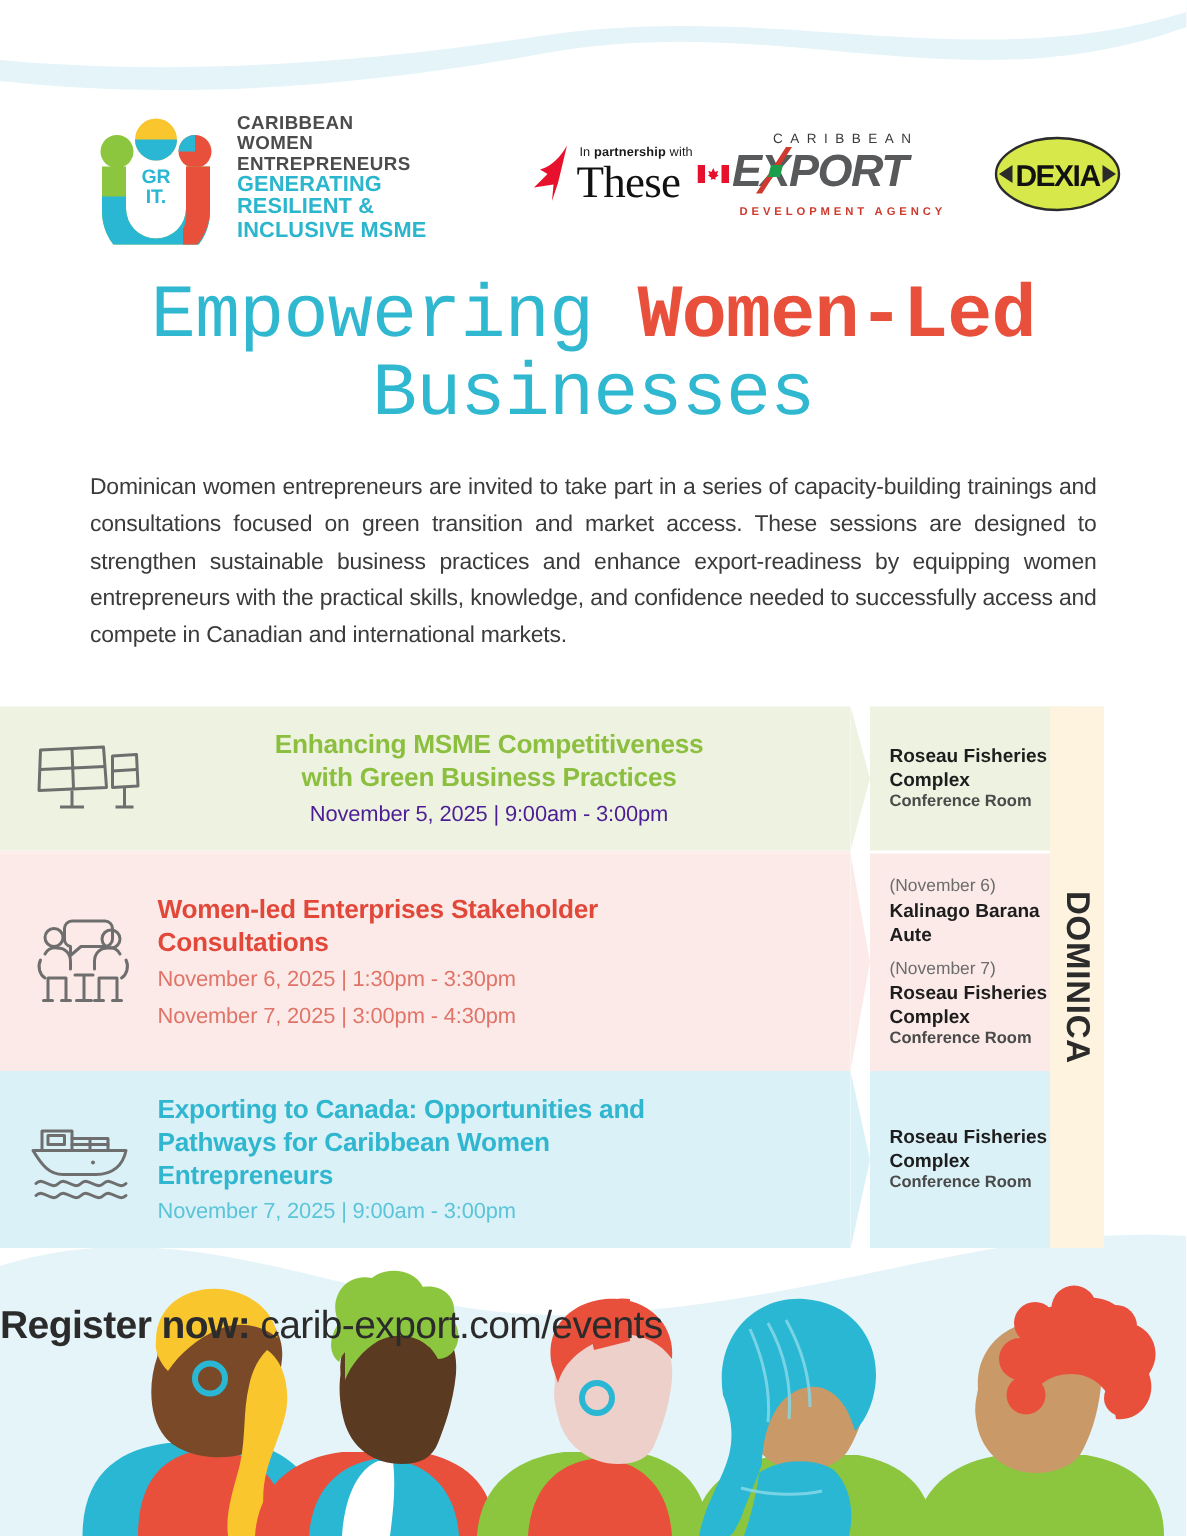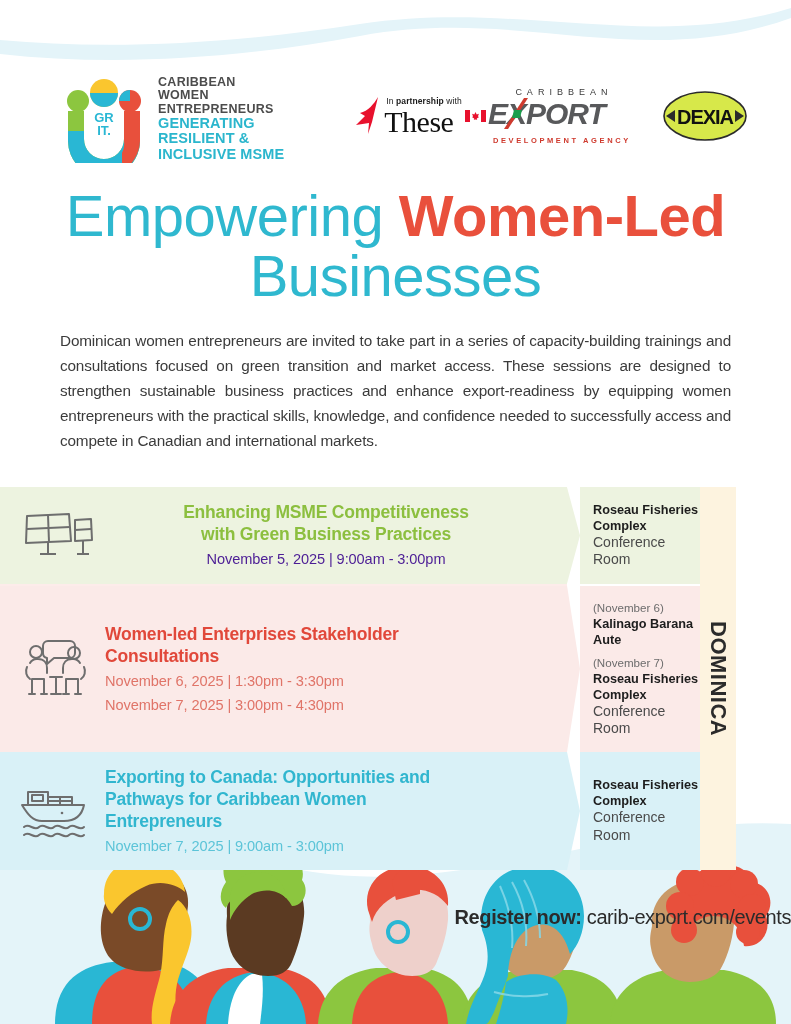--- a/index.html
+++ b/index.html
@@ -82,22 +82,22 @@
   .dexia{ width:86px; height:52px; }
 
   
   .hero{
     position:relative; z-index:3;
     text-align:center;
     padding:0 48px;
     margin-top:14px;
   }
   .hero h1{
-    font-size:58px; font-weight:300; line-height:1.03;
-    color:#2fb8cf; letter-spacing:-.5px;
+    font-size:50px; font-weight:300; line-height:1.03;
+    color:#2fb8cf; letter-spacing:-.5px;font-family:Liberation Mono, monospace;
   }
   .hero h1 .accent{ color:#e9503c; font-weight:700; }
 
   
   .intro{
     position:relative; z-index:3;
     margin:24px 60px 0 60px;
     font-size:15.3px; line-height:1.62;
     color:#3b3b3b; text-align:justify;
     letter-spacing:-.15px;
@@ -153,21 +153,21 @@
     display:flex; flex-direction:column; justify-content:center;
   }
   .venue-block + .venue-block{ margin-top:7px; }
   .v-date{
     font-size:11.6px; color:#6c6c6c; line-height:1.3; margin-bottom:1px;
   }
   .v-name{
     font-size:12.7px; font-weight:700; color:#1d1d1d; line-height:1.26;
   }
   .v-room{
-    font-size:14px; font-weight:400; color:#4a4a4a; line-height:1.26;
+    font-size:11px; font-weight:700; color:#4a4a4a; line-height:1.26;
   }
 
   
   .row-green .left{ background:#edf3e0;text-align:center; }
   .row-green .venue{ background:#edf3e0; }
   .row-green .s-title{ color:#8cbf3f; }
   .row-green .s-date{ color:#4c1d95; }
 
   .row-red .left{ background:#fbeae8; }
   .row-red .venue{ background:#fbeae8; }
@@ -192,23 +192,23 @@
     font-size:22px; font-weight:700; letter-spacing:.5px;
     color:#2b2b2b;
   }
 
   
   .hair{ height:2px; background:#fdecea; width:567px; }
 
   
   .register{
     position:relative; z-index:3;
-    text-align:right;
+    text-align:left;
     margin-top:36px;
-    font-size:20px; color:#2b2b2b;
+    font-size:26px; color:#2b2b2b;
     letter-spacing:-.4px;
   }
   .register b{ font-weight:700; }
   .register .url{ font-weight:400; }
 
   
   .illustration{
     position:absolute; left:0; top:842px;
     width:791px; height:182px; z-index:2;
   }

